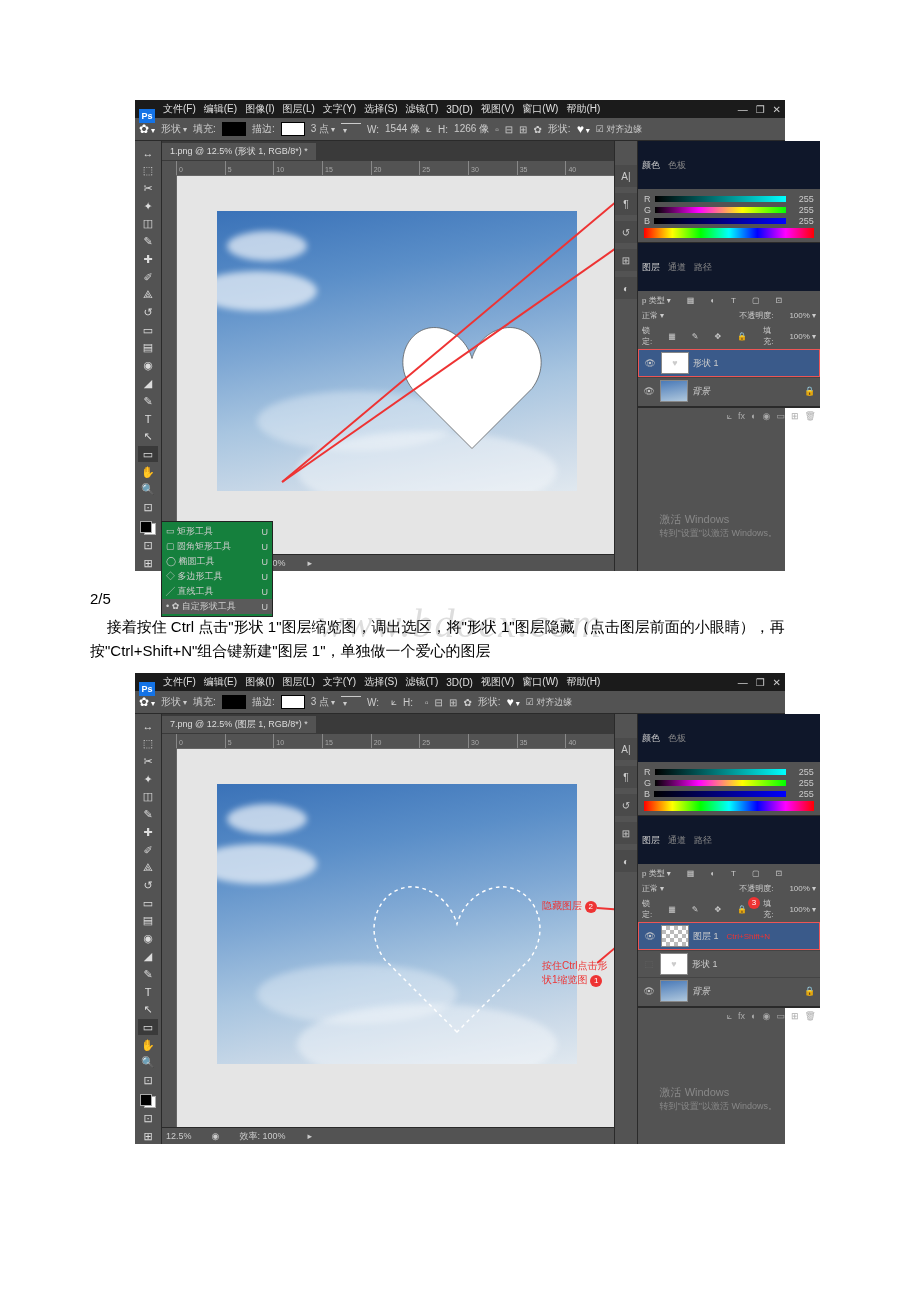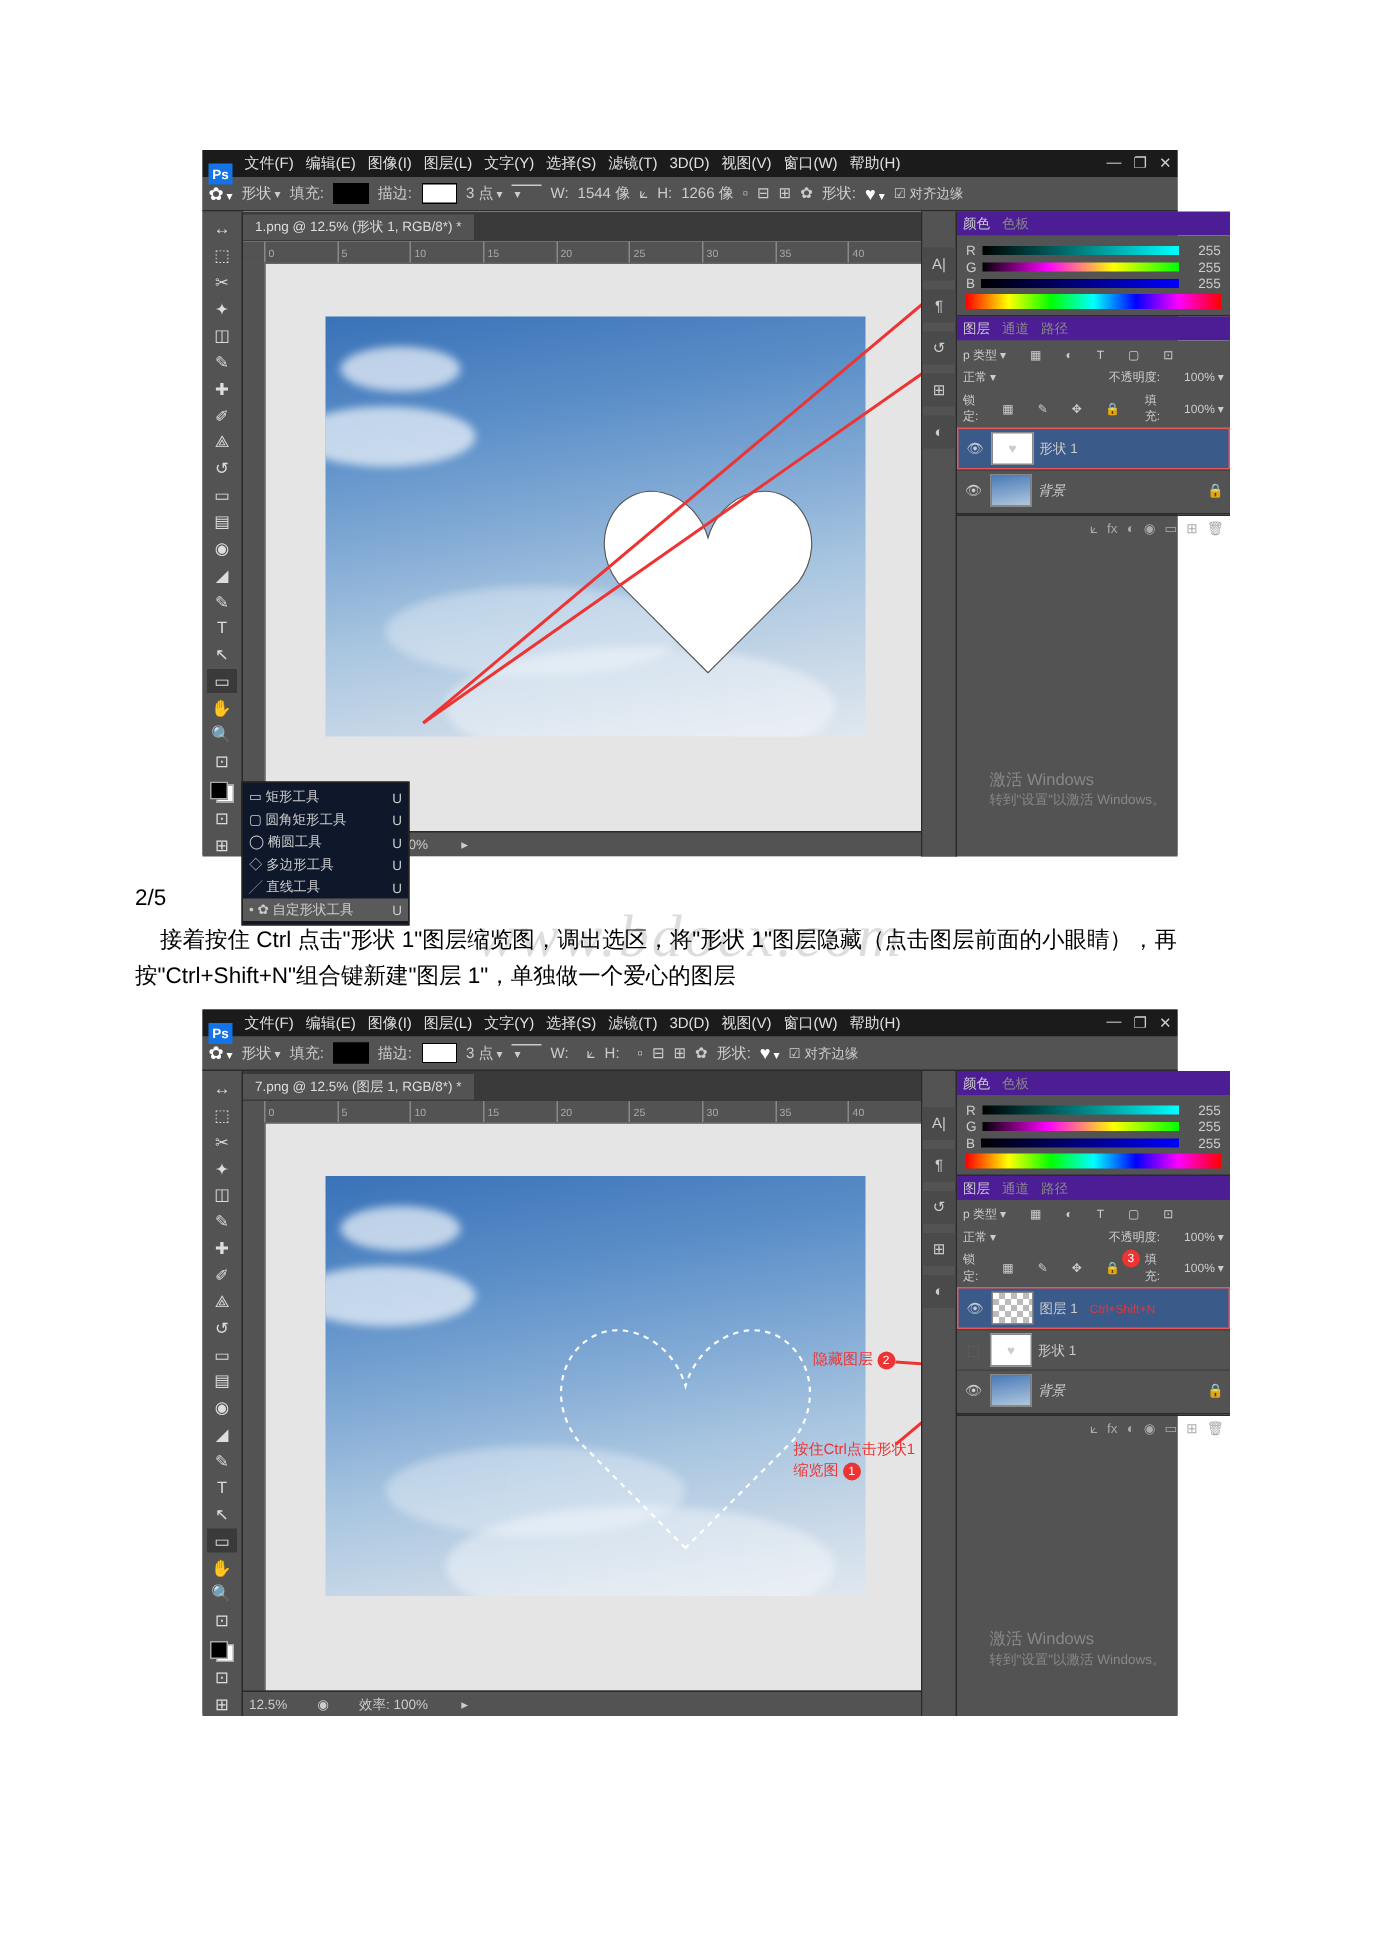--- a/index.html
+++ b/index.html
@@ -194,24 +194,24 @@
     justify-content: center;
     font-size: 10px;
   }
   .panels-stack {
     flex: 1;
     display: flex;
     flex-direction: column;
   }
   .panel-header {
     height: 16px;
-    background: #4c1d95;
-    display: flex;
-    align-items: center;
-    padding: 0 4px;
+    background: #0f172a;
+    display: flex;
+    align-items: center;
+    padding: 16px 4px;
     gap: 8px;
     font-size: 9px;
   }
   .panel-body {
     background: #535353;
     border-bottom: 1px solid #2a2a2a;
   }
   .color-picker {
     padding: 4px 6px;
     font-size: 9px;
@@ -280,21 +280,21 @@
     right: 8px; bottom: 30px;
     text-align: left;
     font-size: 11px;
     color: #888;
   }
   .activate .sub { font-size: 9px; }
   .shape-flyout {
     position: absolute;
     left: 26px; top: 380px;
     width: 110px;
-    background: #0f172a;
+    background: #15803d;
     border: 1px solid #222;
     font-size: 9px;
     padding: 2px 0;
     z-index: 5;
   }
   .flyout-item {
     display: flex;
     align-items: center;
     padding: 1px 4px;
     gap: 4px;
@@ -701,21 +701,21 @@
           <span>12.5%</span>
           <span>◉</span>
           <span>效率: 100%</span>
           <span style="margin-left:2px">▸</span>
         </div>
 
         <div class="ann-text" style="left:380px;top:185px">
           <span>隐藏图层</span> <span class="circ-num">2</span>
         </div>
         <div class="red-line" style="left:435px;top:193px;width:55px;transform:rotate(4deg)"></div>
-        <div class="ann-text" style="left:367px;top:245px">
+        <div class="ann-text" style="left:380px;top:245px">
           <span>按住Ctrl点击形状1缩览图</span> <span class="circ-num">1</span>
         </div>
         <div class="red-line" style="left:435px;top:248px;width:80px;transform:rotate(-40deg)"></div>
       </div>
 
       <div class="right-panels">
         <div class="mini-dock">
           <div class="dock-btn">A|</div>
           <div class="dock-btn">¶</div>
           <div class="dock-btn">↺</div>

